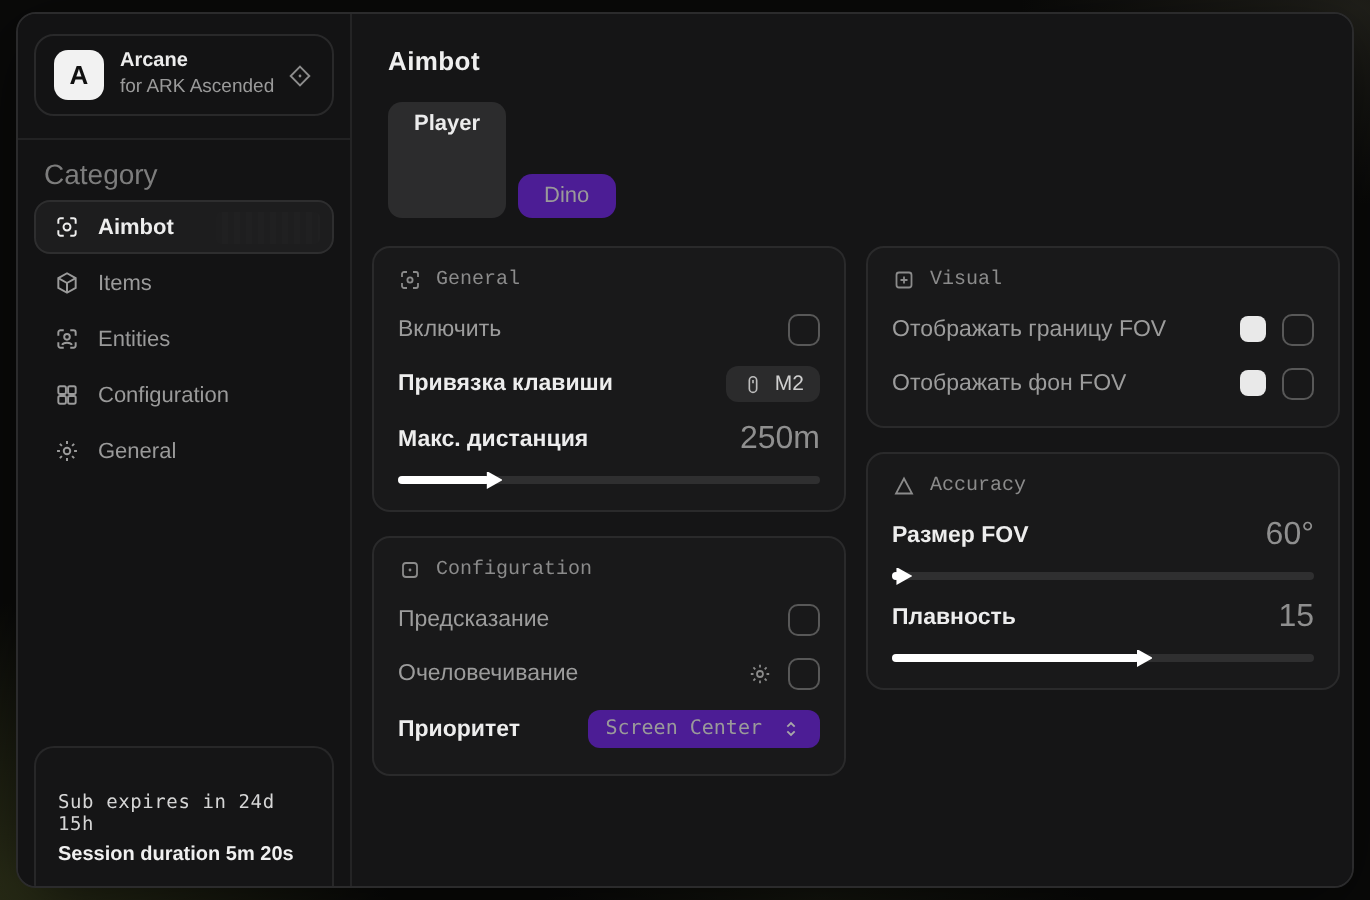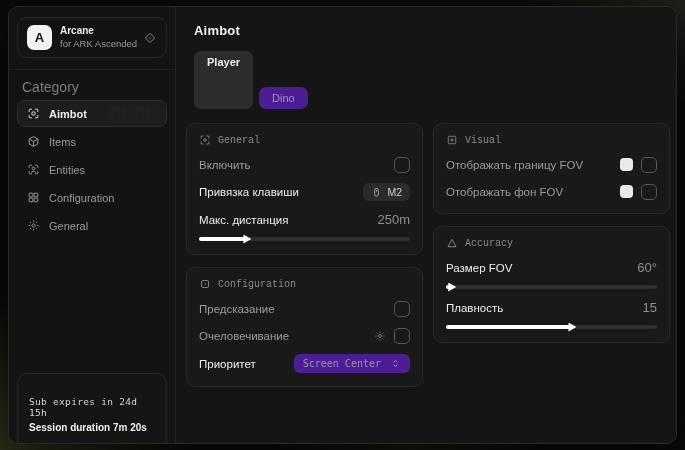--- a/index.html
+++ b/index.html
@@ -60,22 +60,22 @@
   .tab.active { background:#2c2c2d; color:#ececec; font-weight:600; }
   .tab.inactive { background:#4c1d95; color:#9a9a9a;margin-top:36px; }
   .columns { display:flex; gap:10px; padding:14px 10px 0 10px; align-items:flex-start; }
   .col { width:237px; flex:0 0 237px; display:flex; flex-direction:column; gap:12px; }
   .card { background:#19191a; border:1px solid #2a2a2b; border-radius:9px; padding:10px 12px 13px 12px; }
   .card-header { display:flex; align-items:center; gap:7px; color:#8b8b8b;
     font-family:Liberation Mono, monospace; font-size:10px; }
   .card-header .ch-icon { display:flex; color:#8b8b8b; }
   .row { display:flex; align-items:center; justify-content:space-between; margin-top:10px; min-height:17px; }
   .lbl-dim { color:#9c9c9c; font-size:11.5px; }
-  .lbl-strong { color:#ededed; font-size:11.5px; font-weight:400; }
-  .value { color:#8f8f8f; font-size:13px; }
+  .lbl-strong { color:#ededed; font-size:11.5px; font-weight:700; }
+  .value { color:#8f8f8f; font-size:16px; }
   .ctrl { display:flex; align-items:center; gap:8px; }
   .checkbox { width:16px; height:16px; border:1.5px solid #585858; border-radius:5px; background:transparent; cursor:pointer; }
   .swatch { width:13px; height:13px; border-radius:4px; }
   .chip { display:inline-flex; align-items:center; gap:5px; background:#2b2b2c; border-radius:6px;
     padding:3px 8px; color:#cfcfcf; font-size:10.5px; cursor:pointer; }
   .chip .chip-icon { display:flex; color:#bdbdbd; }
   .dropdown { display:inline-flex; align-items:center; gap:9px; background:#4c1d95; border-radius:6px;
     padding:4px 9px; color:#9a9a9a; font-family:"DejaVu Sans Mono", monospace; font-size:10px; cursor:pointer; }
   .dropdown .dd-icon { display:flex; color:#a8a8a8; }
   .slider { position:relative; height:4px; background:#2f2f30; border-radius:2px; margin-top:9px; cursor:pointer; }
@@ -155,21 +155,21 @@
             <circle cx="12" cy="12" r="3"></circle>
             <path d="M12 2.8v2.7M12 18.5v2.7M2.8 12h2.7M18.5 12h2.7M5.4 5.4l1.9 1.9M16.7 16.7l1.9 1.9M18.6 5.4l-1.9 1.9M7.3 16.7l-1.9 1.9"></path>
           </svg>
         </span>
         <span>General</span>
       </div>
     </nav>
 
     <div class="sb-footer">
       <div class="line1">Sub expires in 24d 15h</div>
-      <div class="line2">Session duration 7m 20s</div>
+      <div class="line2">Session duration 5m 20s</div>
     </div>
   </aside>
 
   <section class="main">
     <div class="main-header">
       <div class="page-title">Aimbot</div>
       <div class="tabs">
         <div class="tab active">Player</div>
         <div class="tab inactive">Dino</div>
       </div>

